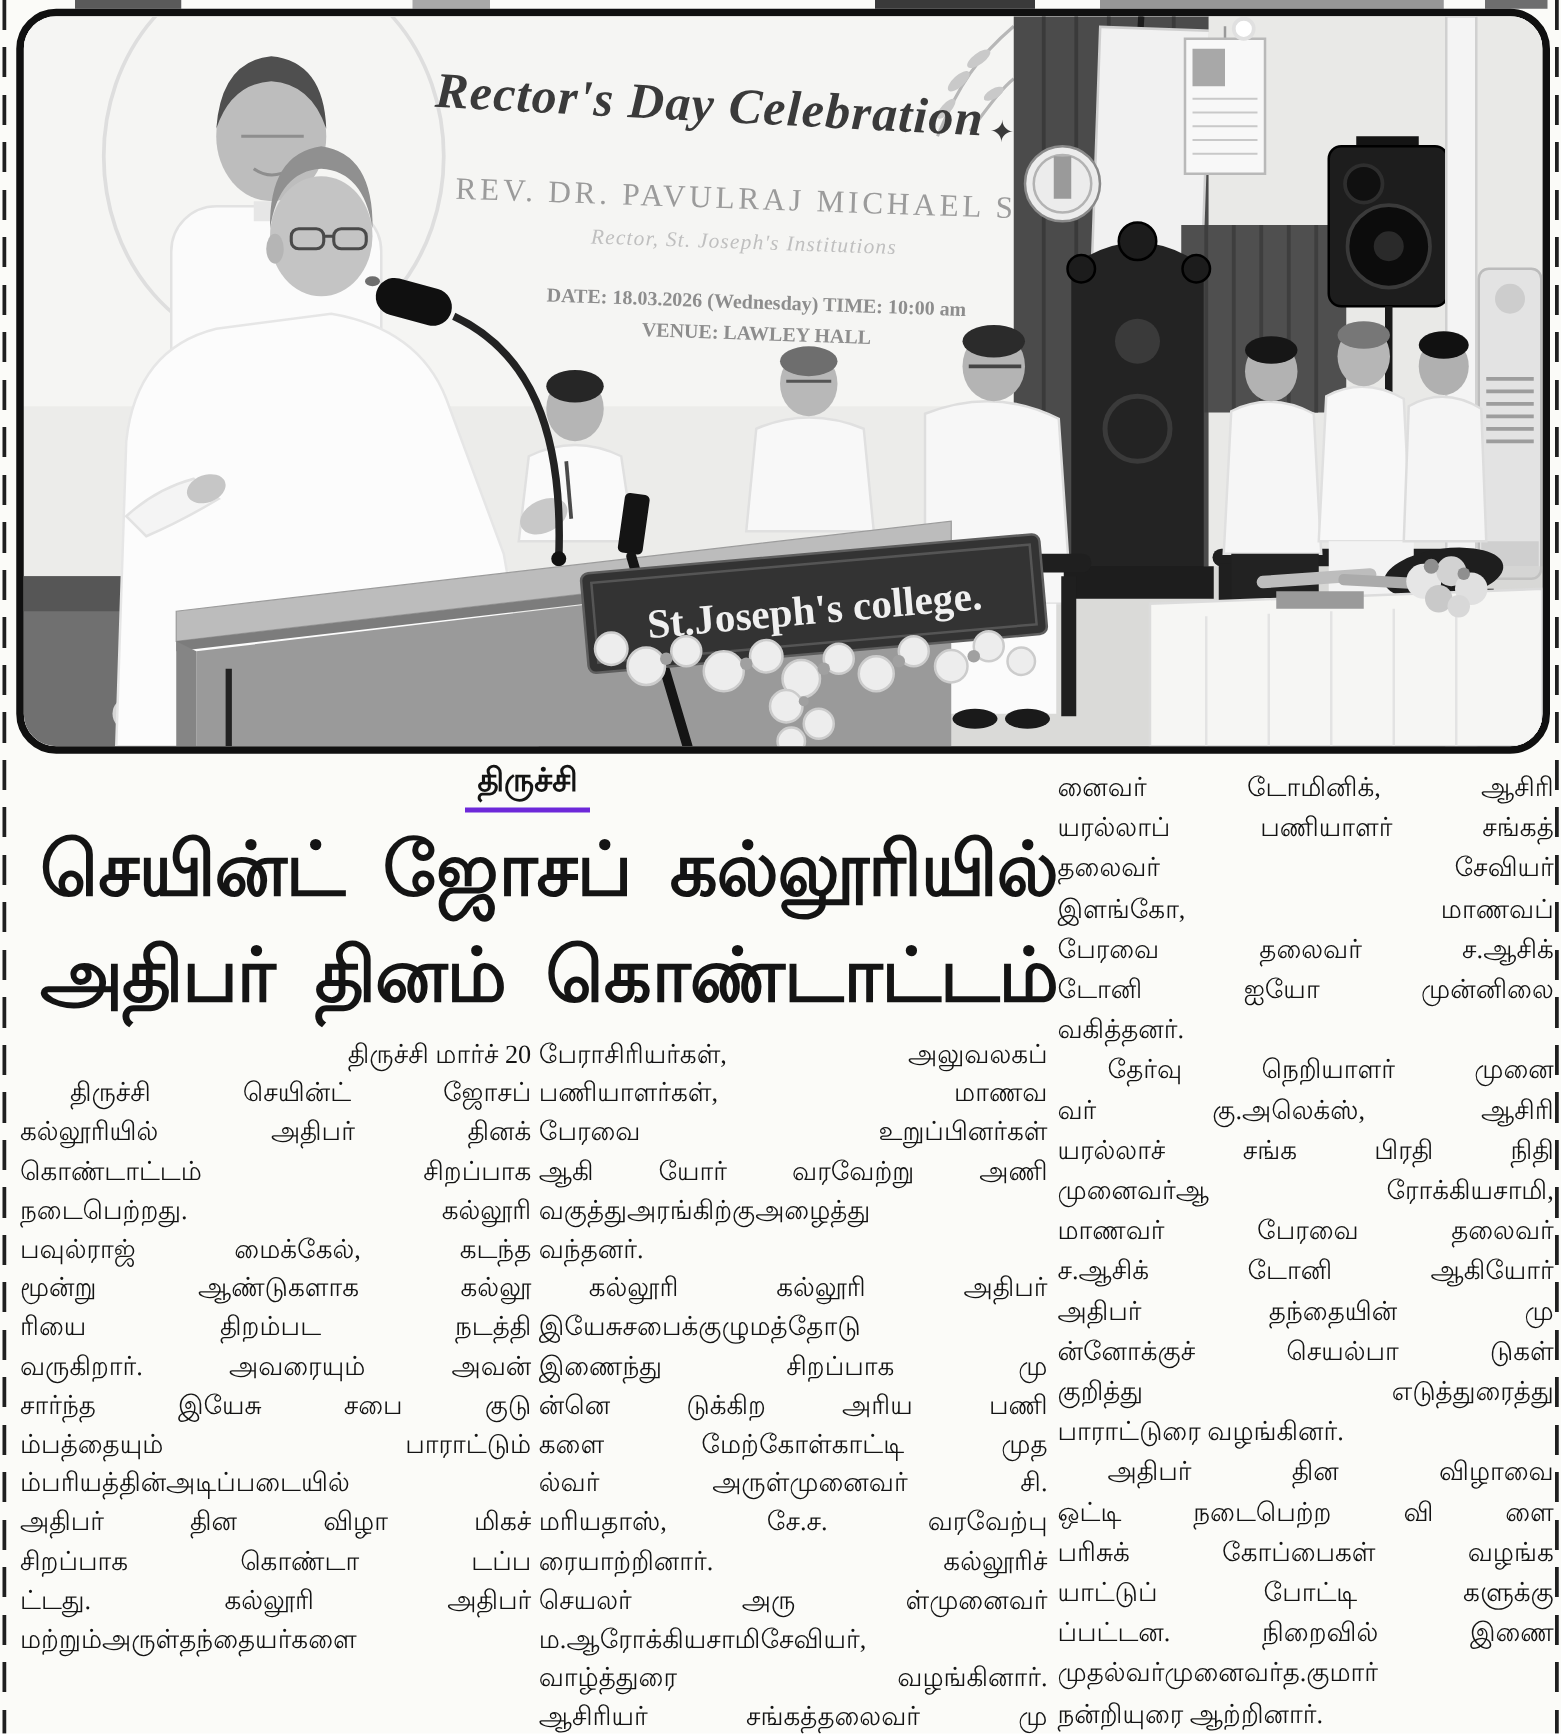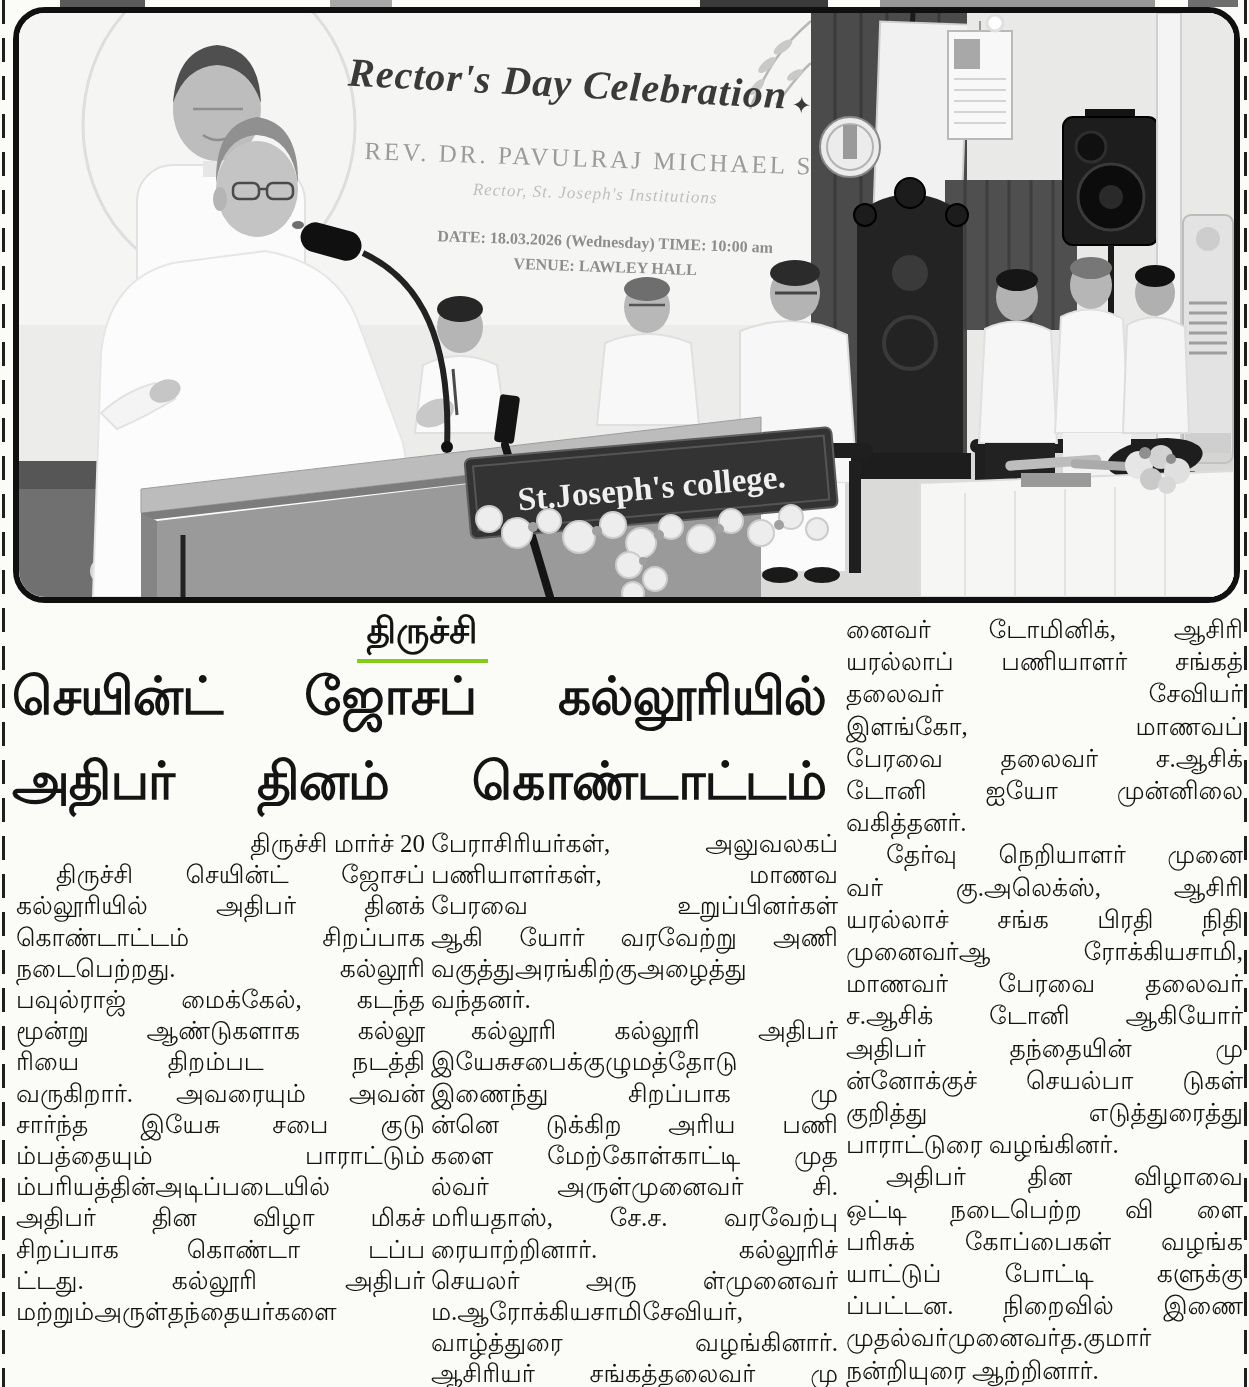--- a/index.html
+++ b/index.html
@@ -7,26 +7,26 @@
         font-family:"Liberation Serif","DejaVu Sans",serif;color:#141414;}
   .rule{position:absolute;top:0;bottom:0;width:3px;
         background:repeating-linear-gradient(to bottom,#1f1f1f 0 24px,transparent 24px 38px);}
   .rule.left{left:2px;} .rule.right{right:2px;}
   .topbar{position:absolute;top:0;height:7px;}
   .photo{position:absolute;left:13px;top:7px;width:1227px;height:596px;box-sizing:border-box;
          border:6px solid #101010;border-radius:32px;overflow:hidden;background:#ececea;}
   .photo svg{display:block;width:100%;height:100%;}
   .svgtxt{font-family:"Liberation Serif","DejaVu Serif",serif;}
   .dateline-wrap{position:absolute;left:16px;top:610px;width:812px;text-align:center;}
-  .dateline-wrap span{display:inline-block;font-size:36px;font-weight:bold;
-         border-bottom:4px solid #84cc16;padding:0 10px 3px;}
-  .headline{position:absolute;left:12px;top:654px;width:814px;font-size:52px;font-weight:bold;
+  .dateline-wrap span{display:inline-block;font-size:26px;font-weight:bold;
+         border-bottom:4px solid #6d28d9;padding:0 10px 3px;}
+  .headline{position:absolute;left:32px;top:654px;width:814px;font-size:60px;font-weight:bold;
          line-height:85px;letter-spacing:-1px;text-align:justify;text-align-last:justify;white-space:nowrap;}
   .headline div{text-align:justify;text-align-last:justify;}
-  .col{position:absolute;font-size:25px;line-height:31.2px;}
+  .col{position:absolute;font-size:21px;line-height:31.2px;}
   .col1{left:16px;top:828px;width:409px;}
   .col2{left:431px;top:828px;width:407px;}
   .col3{left:846px;top:614px;width:397px;line-height:32.2px;}
   .bodyline{text-align:justify;text-align-last:justify;}
   .bodyline.date{font-weight:normal;text-align-last:right;}
   .bodyline.indent{padding-left:40px;}
   .bodyline.parend{text-align-last:left;}
 </style>
 </head>
 <body>

